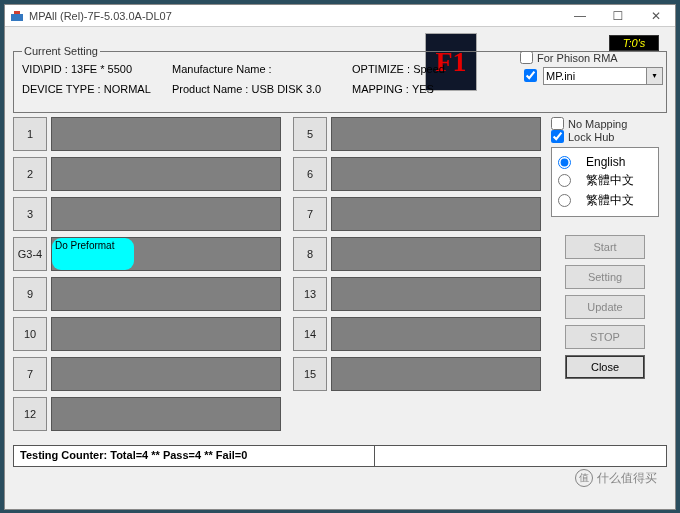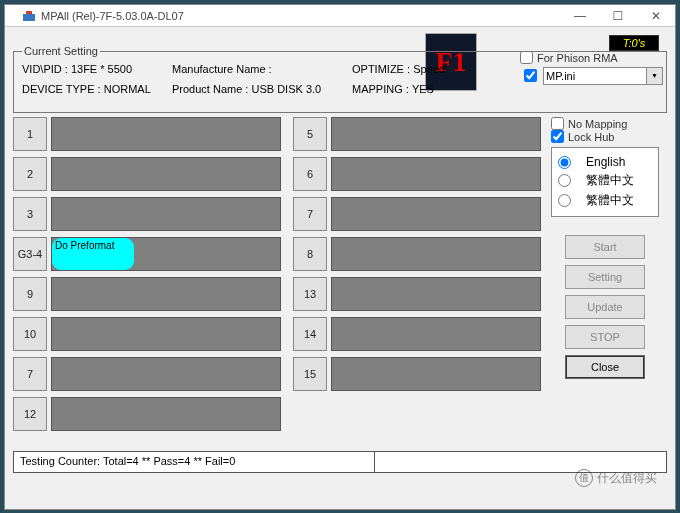--- a/index.html
+++ b/index.html
@@ -19,21 +19,21 @@
     background: #f0f0f0;
     border: 1px solid #888;
     position: relative;
   }
   .titlebar {
     height: 22px;
     background: #fff;
     border-bottom: 1px solid #ccc;
     display: flex;
     align-items: center;
-    padding-left: 16px;
+    padding-left: 4px;
     color: #444;
   }
   .titlebar .icon { width: 16px; height: 16px; margin-right: 4px; }
   .titlebar .title { flex: 1; }
   .titlebar .winbtn {
     width: 38px; height: 22px; display: flex; align-items: center; justify-content: center;
     color: #555; font-family: Arial; font-size: 12px;
   }
   .content { padding: 18px 8px 4px 8px; }
   fieldset.cur {
@@ -106,21 +106,21 @@
   .sbtn {
     width: 80px; height: 24px; margin: 6px auto 0 auto;
     background: #e1e1e1; border: 1px solid #999; color: #888;
     display: flex; align-items: center; justify-content: center; font-size: 11px;
   }
   .sbtn.enabled { color: #000; border: 1px solid #666; box-shadow: 0 0 0 1px #333 inset; }
   .autostart { text-align: center; margin-top: 10px; font-size: 11px; color: #333; }
   .autostart .pp { display: flex; justify-content: center; align-items: center; gap: 3px; margin-top: 2px; }
   .autostart .pp input { width: 22px; height: 16px; font-size: 11px; text-align: right; background: #f0f0f0; border: 1px solid #999; color: #888; }
   .status {
-    margin-top: 20px; display: flex; border: 1px solid #555; height: 22px; background: #fff;
+    margin-top: 14px; display: flex; border: 1px solid #555; height: 22px; background: #fff; font-weight: bold;
   }
   .status .cell { border-right: 1px solid #555; padding: 3px 6px; flex: 1; font-size: 11px; }
   .status .cell:last-child { border-right: 0; flex: 0.8; }
   .watermark {
     position: absolute; bottom: 22px; right: 18px; color: rgba(60,60,60,0.6);
     font-size: 12px; display: flex; align-items: center; gap: 4px; pointer-events: none;
   }
   .watermark .wcirc {
     width: 18px; height: 18px; border: 1px solid rgba(60,60,60,0.6); border-radius: 50%;
     display: flex; align-items: center; justify-content: center; font-size: 10px;

